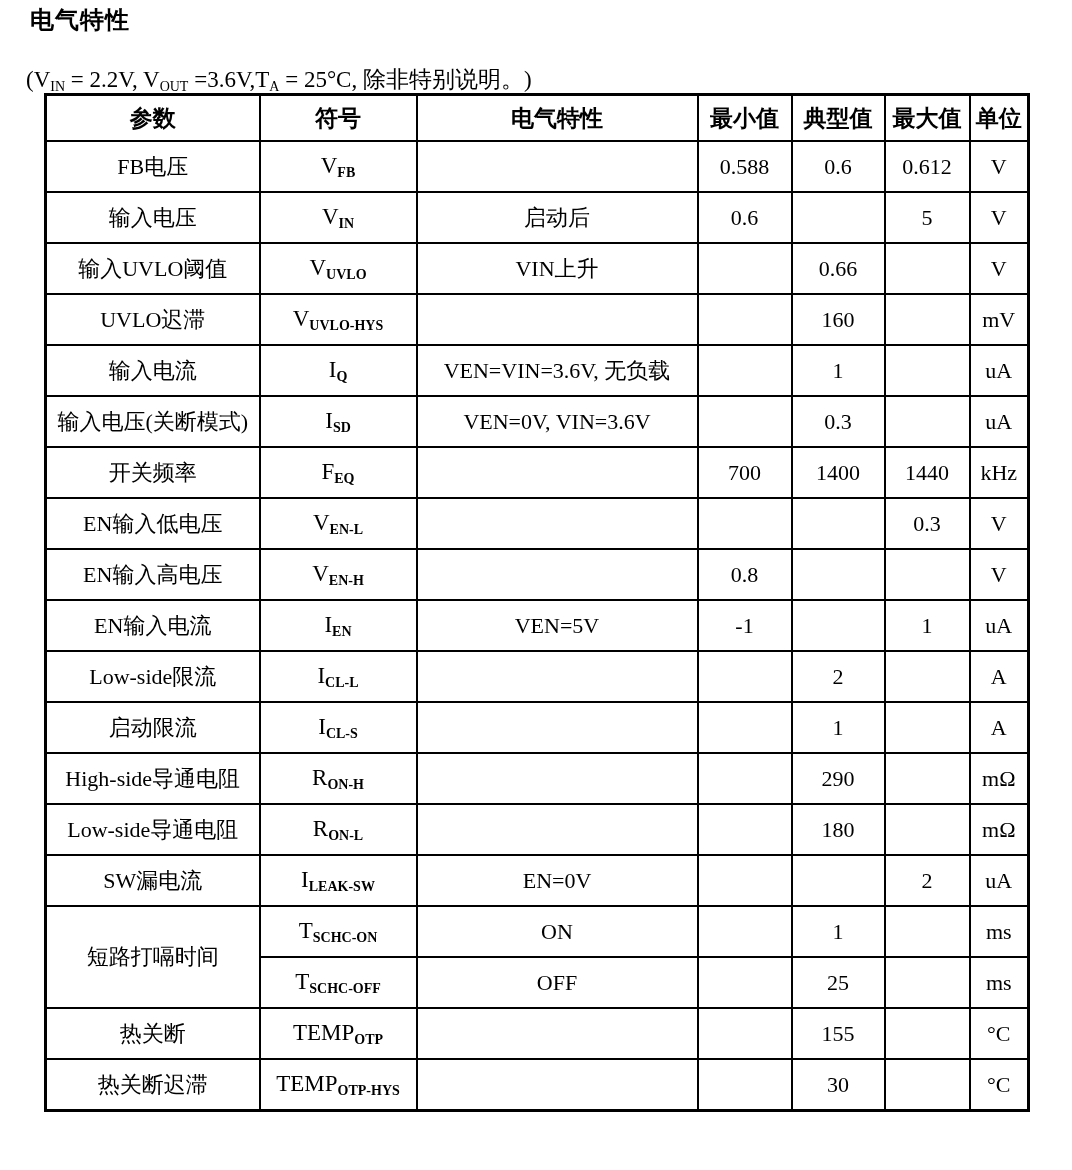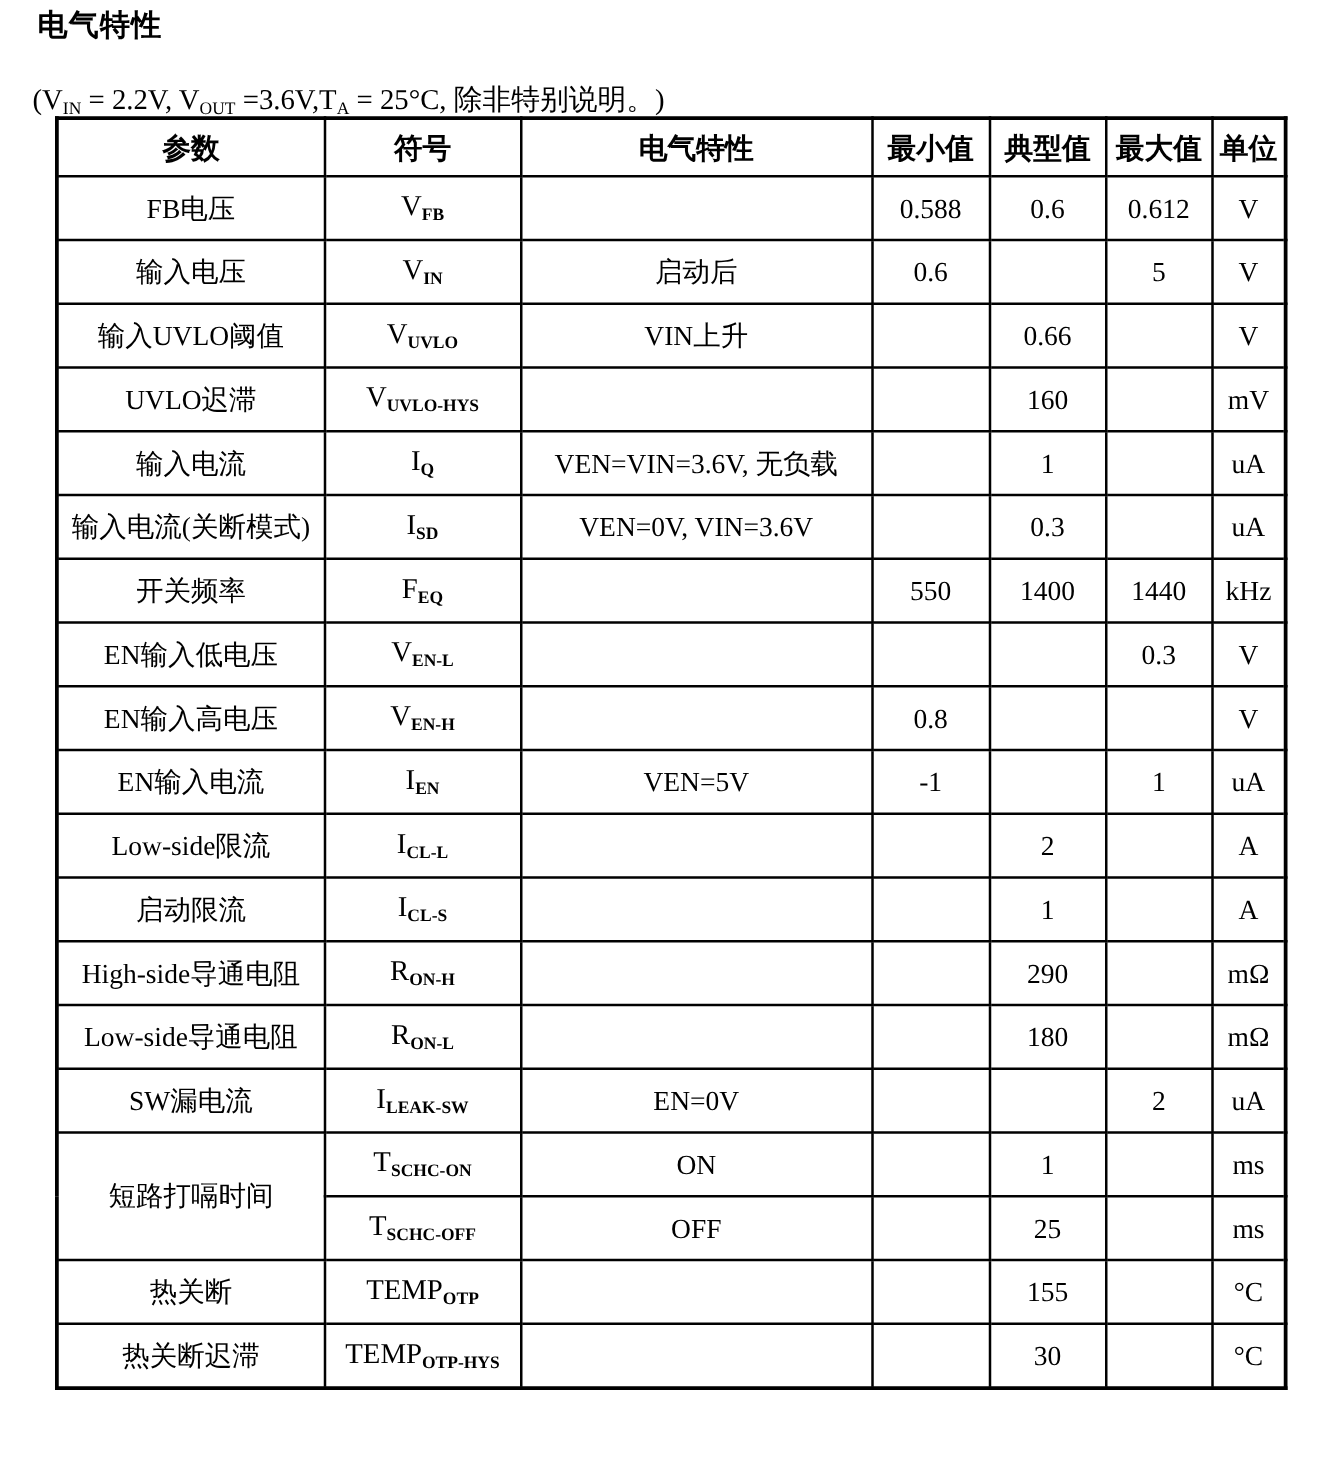--- a/index.html
+++ b/index.html
@@ -106,33 +106,33 @@
       <tr>
         <td>输入电流</td>
         <td><span class="sym-base">I</span><span class="sym-sub">Q</span></td>
         <td>VEN=VIN=3.6V, 无负载</td>
         <td></td>
         <td>1</td>
         <td></td>
         <td>uA</td>
       </tr>
       <tr>
-        <td>输入电流(关断模式)</td>
+        <td>输入电压(关断模式)</td>
         <td><span class="sym-base">I</span><span class="sym-sub">SD</span></td>
         <td>VEN=0V, VIN=3.6V</td>
         <td></td>
         <td>0.3</td>
         <td></td>
         <td>uA</td>
       </tr>
       <tr>
         <td>开关频率</td>
         <td><span class="sym-base">F</span><span class="sym-sub">EQ</span></td>
         <td></td>
-        <td>550</td>
+        <td>700</td>
         <td>1400</td>
         <td>1440</td>
         <td>kHz</td>
       </tr>
       <tr>
         <td>EN输入低电压</td>
         <td><span class="sym-base">V</span><span class="sym-sub">EN-L</span></td>
         <td></td>
         <td></td>
         <td></td>

